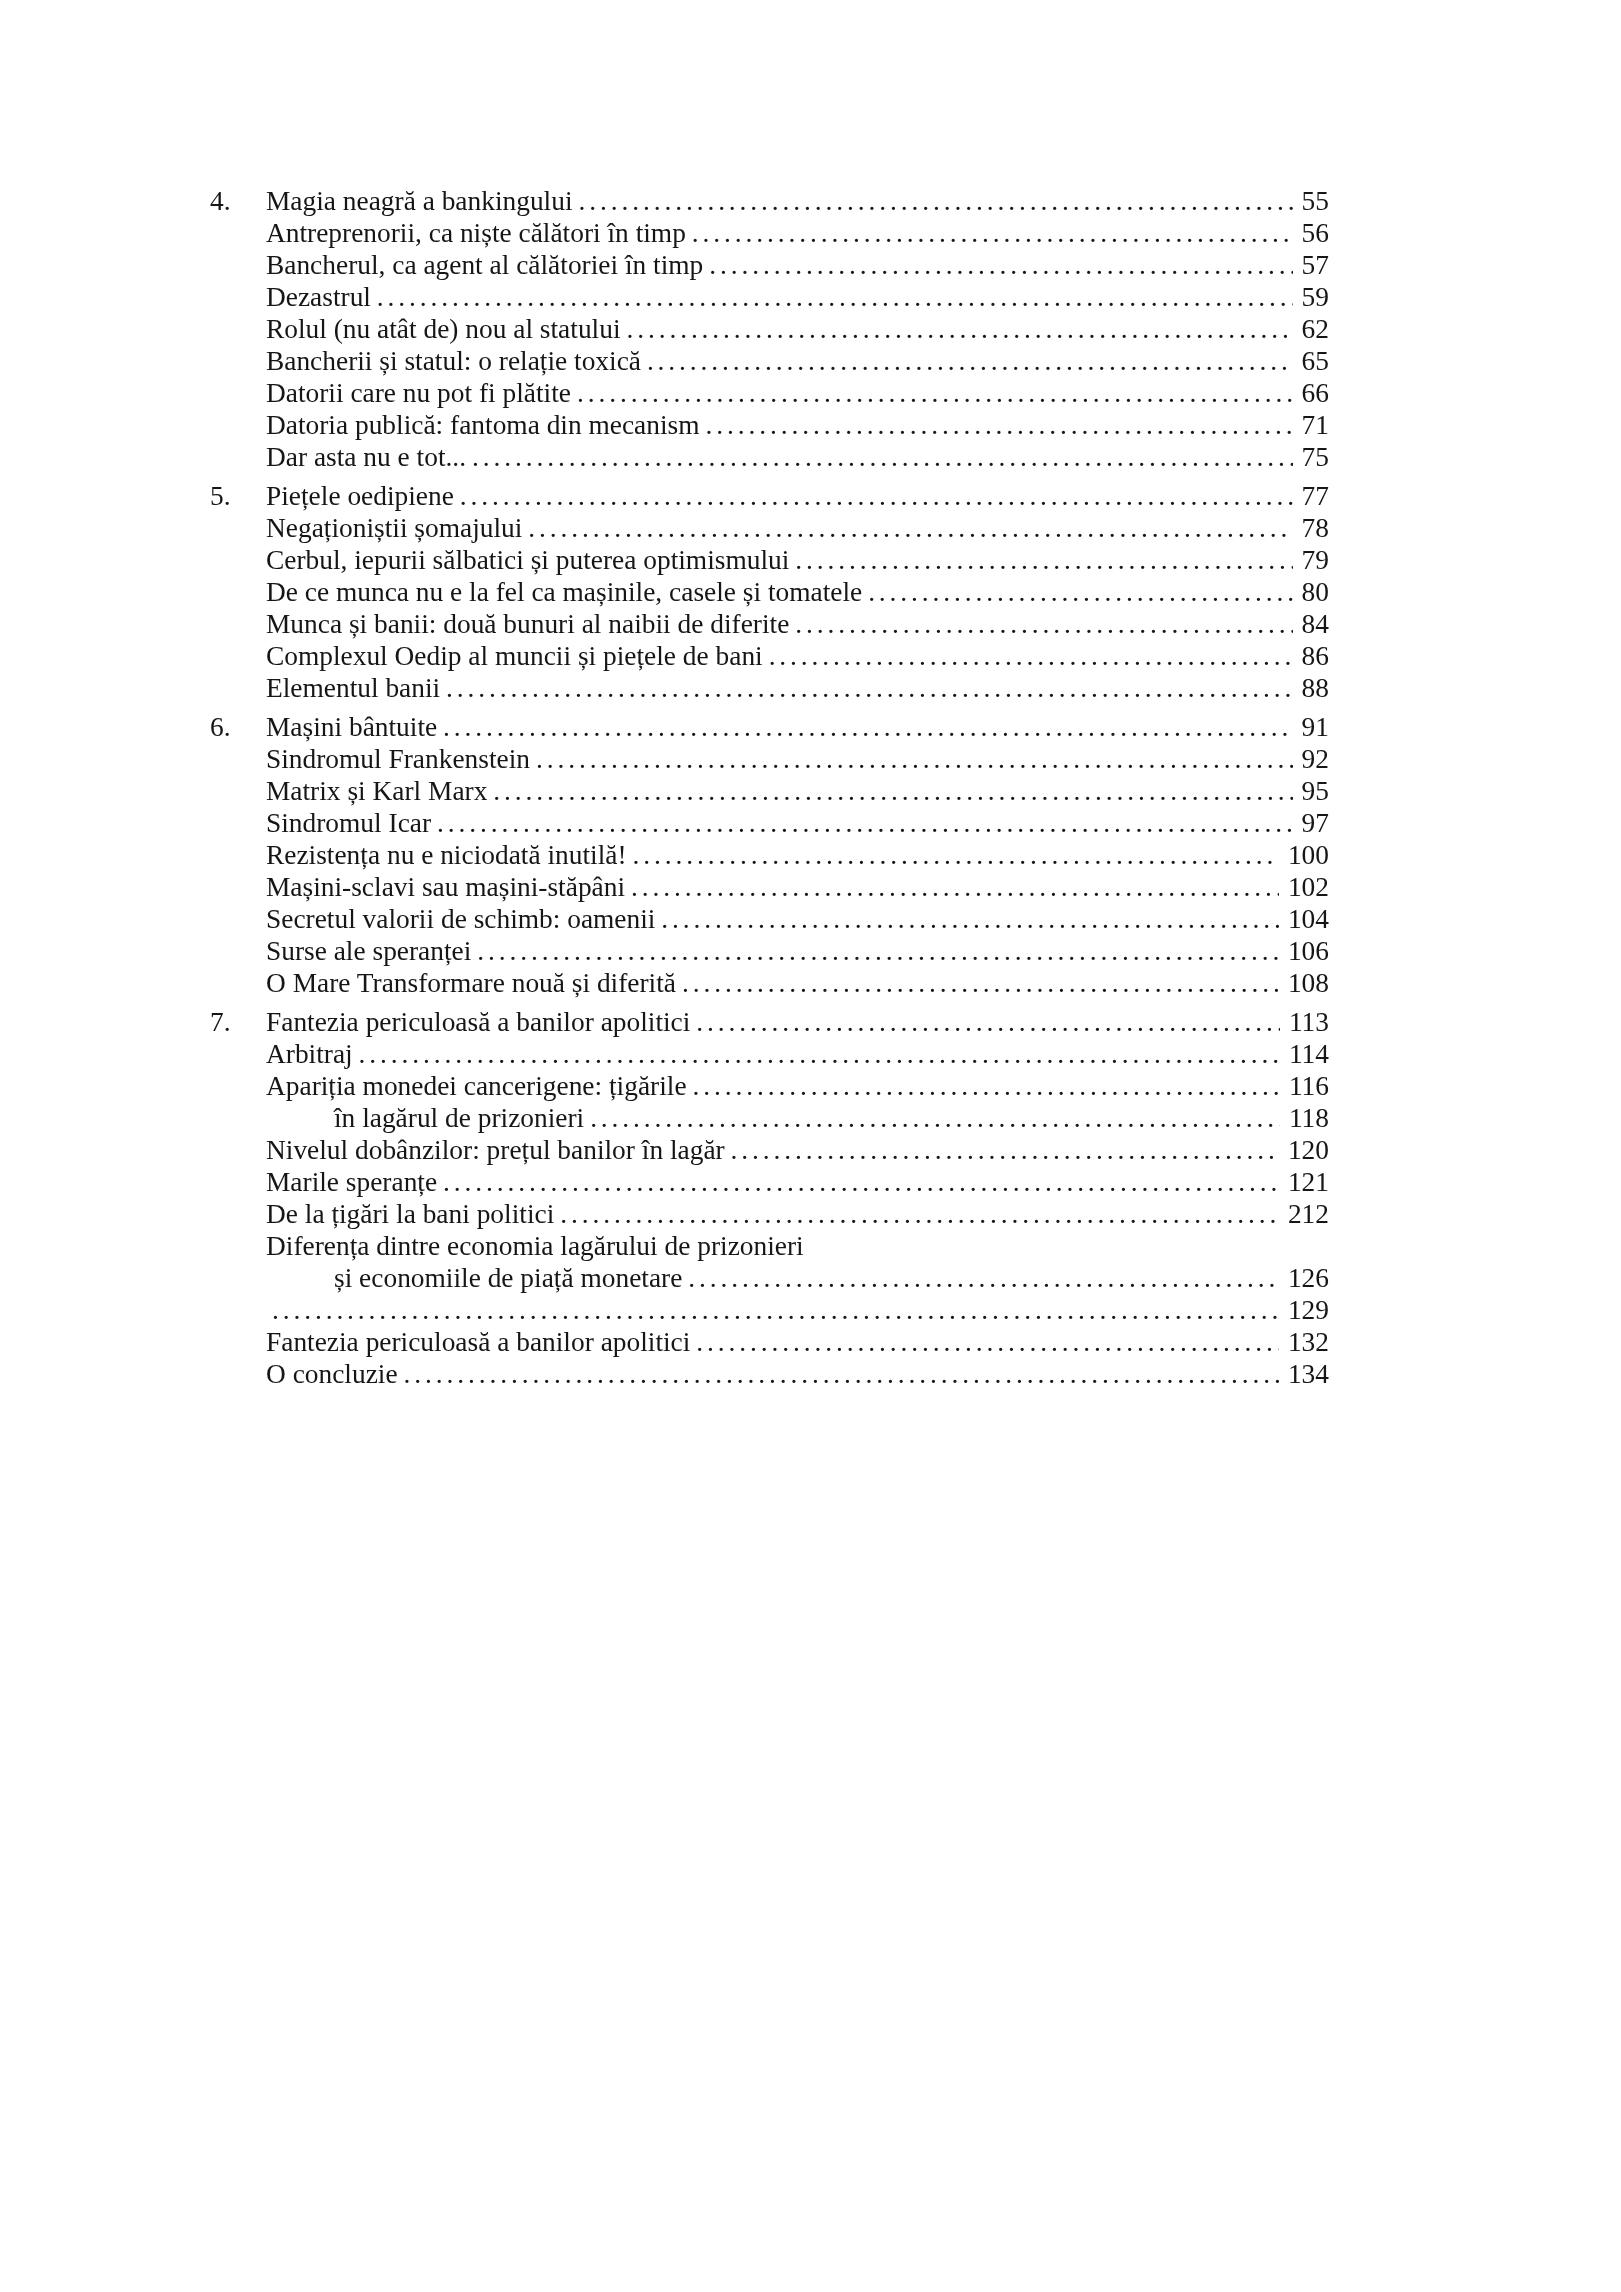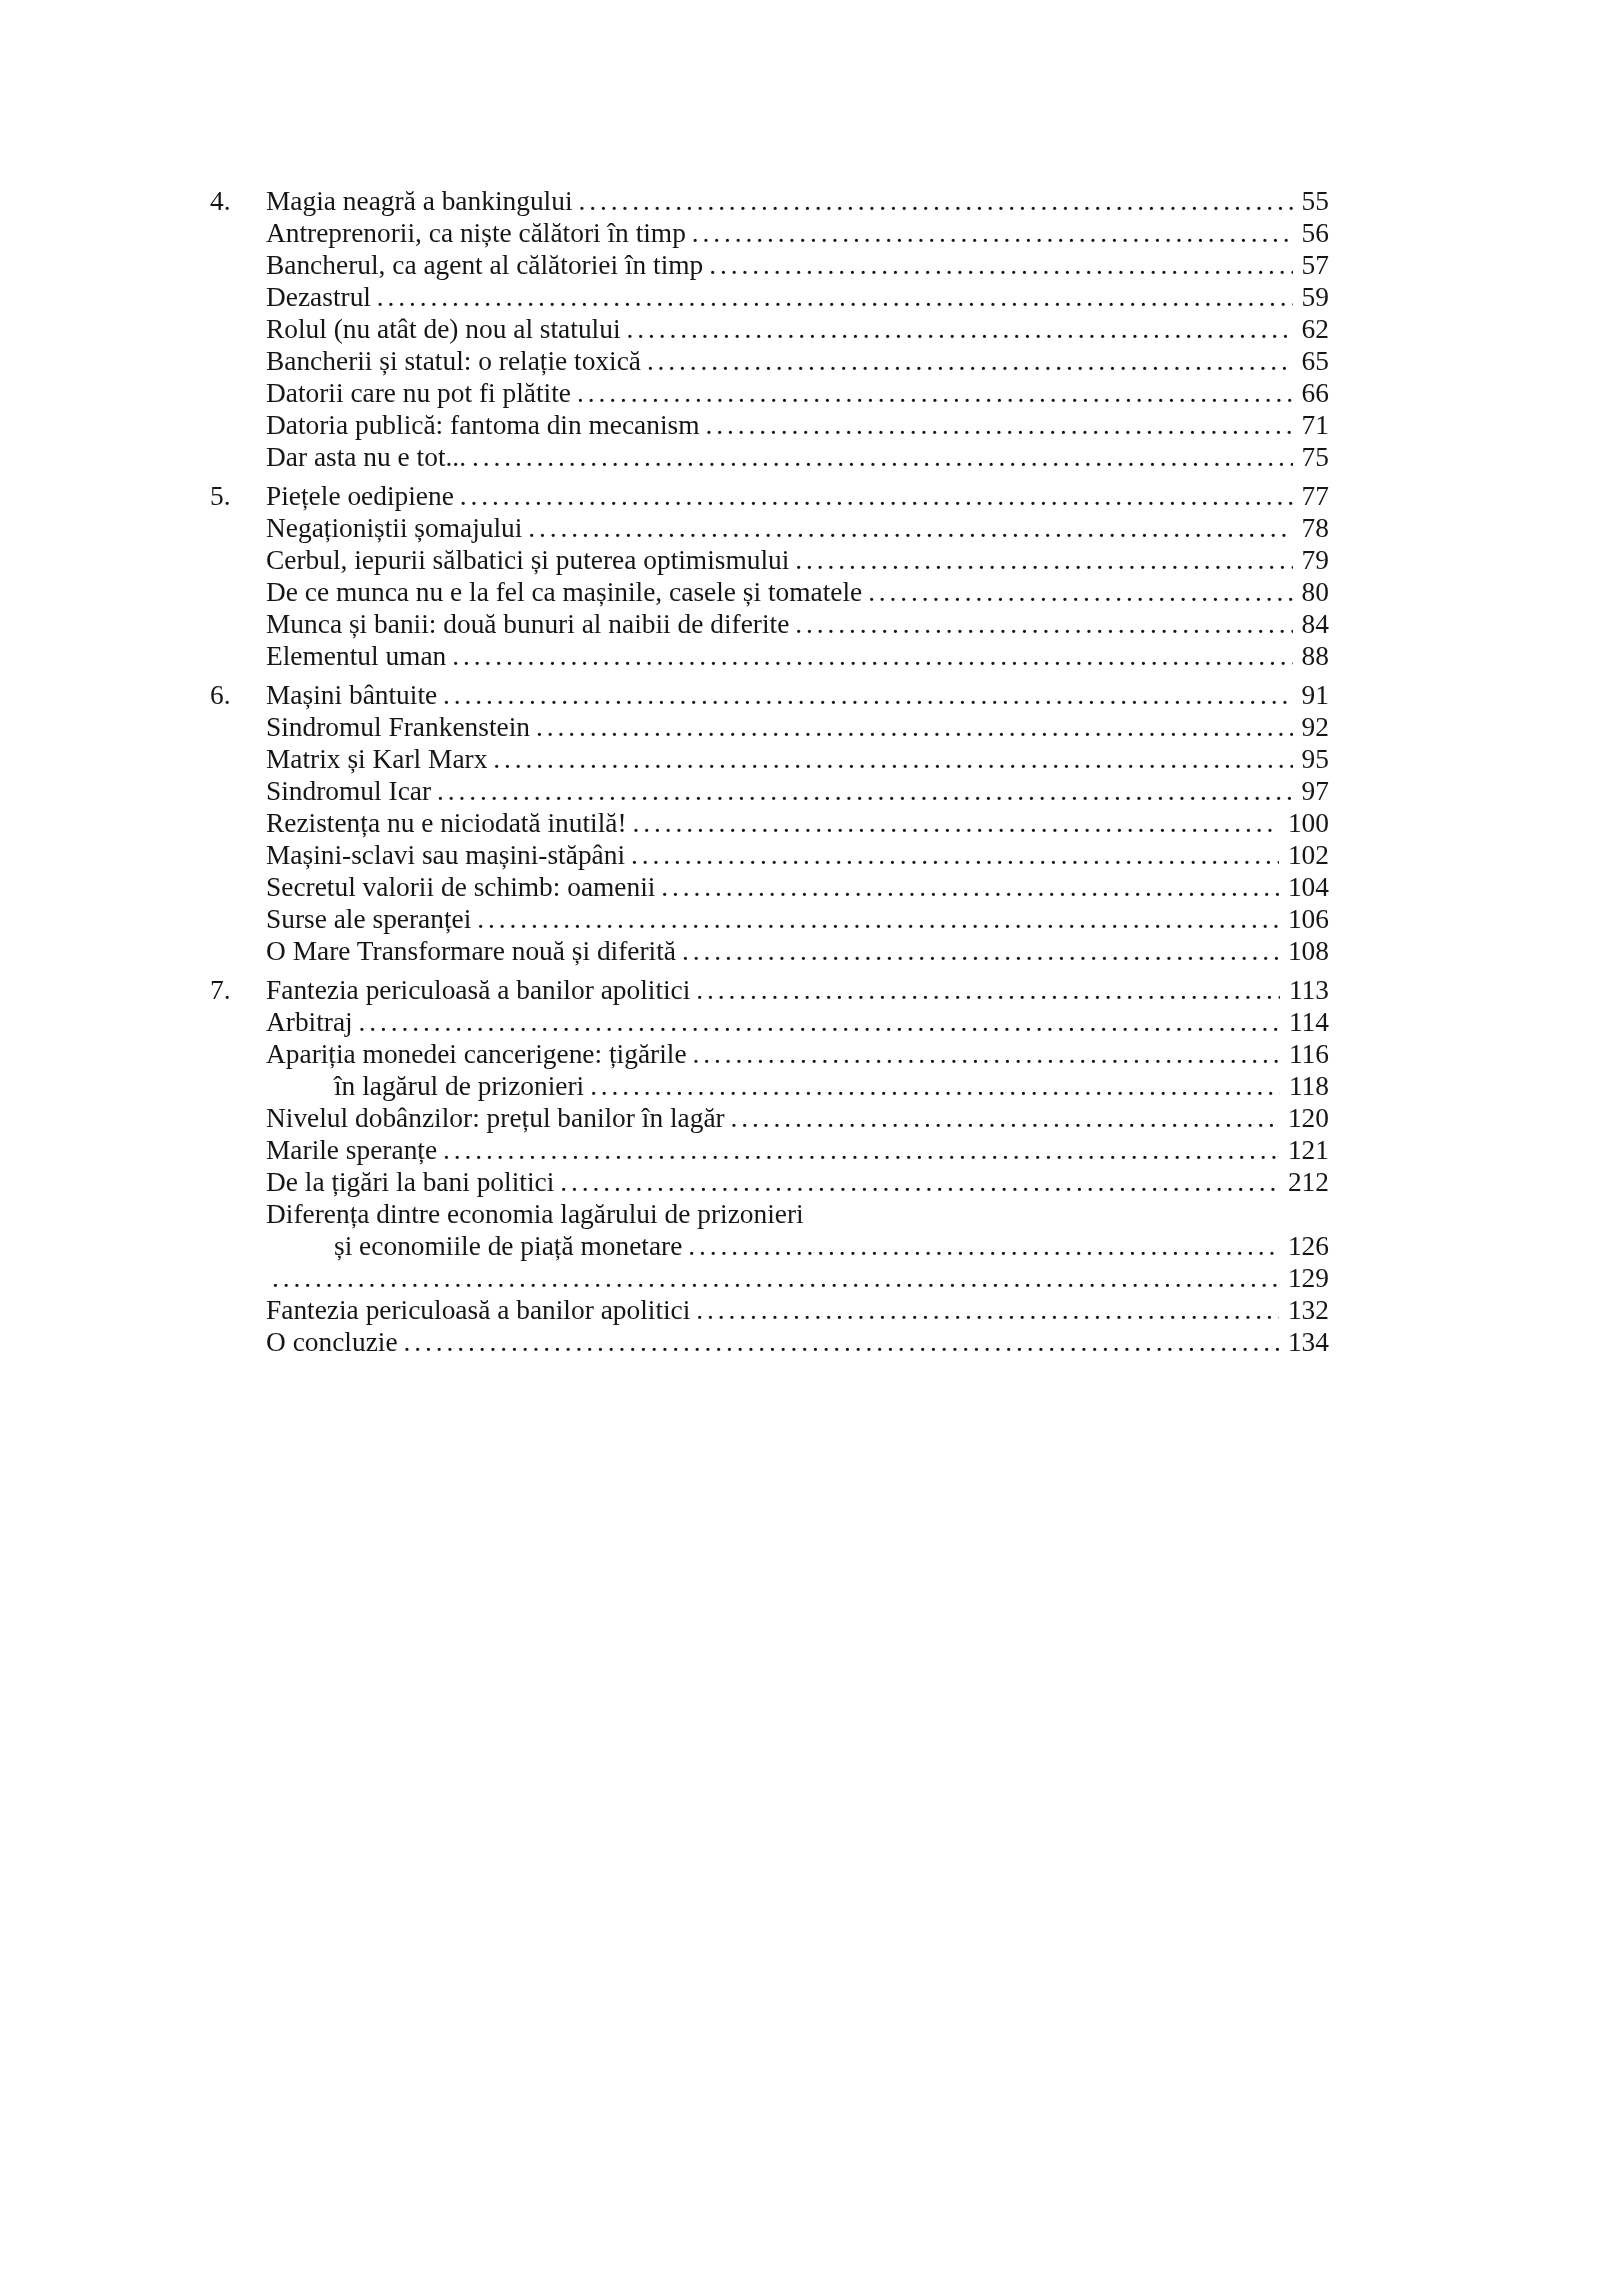--- a/index.html
+++ b/index.html
@@ -144,21 +144,27 @@
         <span class="page-num">80</span>
       </div>
       <div class="toc-row lvl1">
         <span class="num"></span>
         <span class="title">Munca și banii: două bunuri al naibii de diferite</span>
         <span class="leader"></span>
         <span class="page-num">84</span>
       </div>
       <div class="toc-row lvl1">
         <span class="num"></span>
-        <span class="title">Elementul uman</span>
+        <span class="title">Complexul Oedip al muncii și piețele de bani</span>
+        <span class="leader"></span>
+        <span class="page-num">86</span>
+      </div>
+      <div class="toc-row lvl1">
+        <span class="num"></span>
+        <span class="title">Elementul banii</span>
         <span class="leader"></span>
         <span class="page-num">88</span>
       </div>
       <div class="toc-row lvl0">
         <span class="num">6.</span>
         <span class="title">Mașini bântuite</span>
         <span class="leader"></span>
         <span class="page-num">91</span>
       </div>
       <div class="toc-row lvl1">

